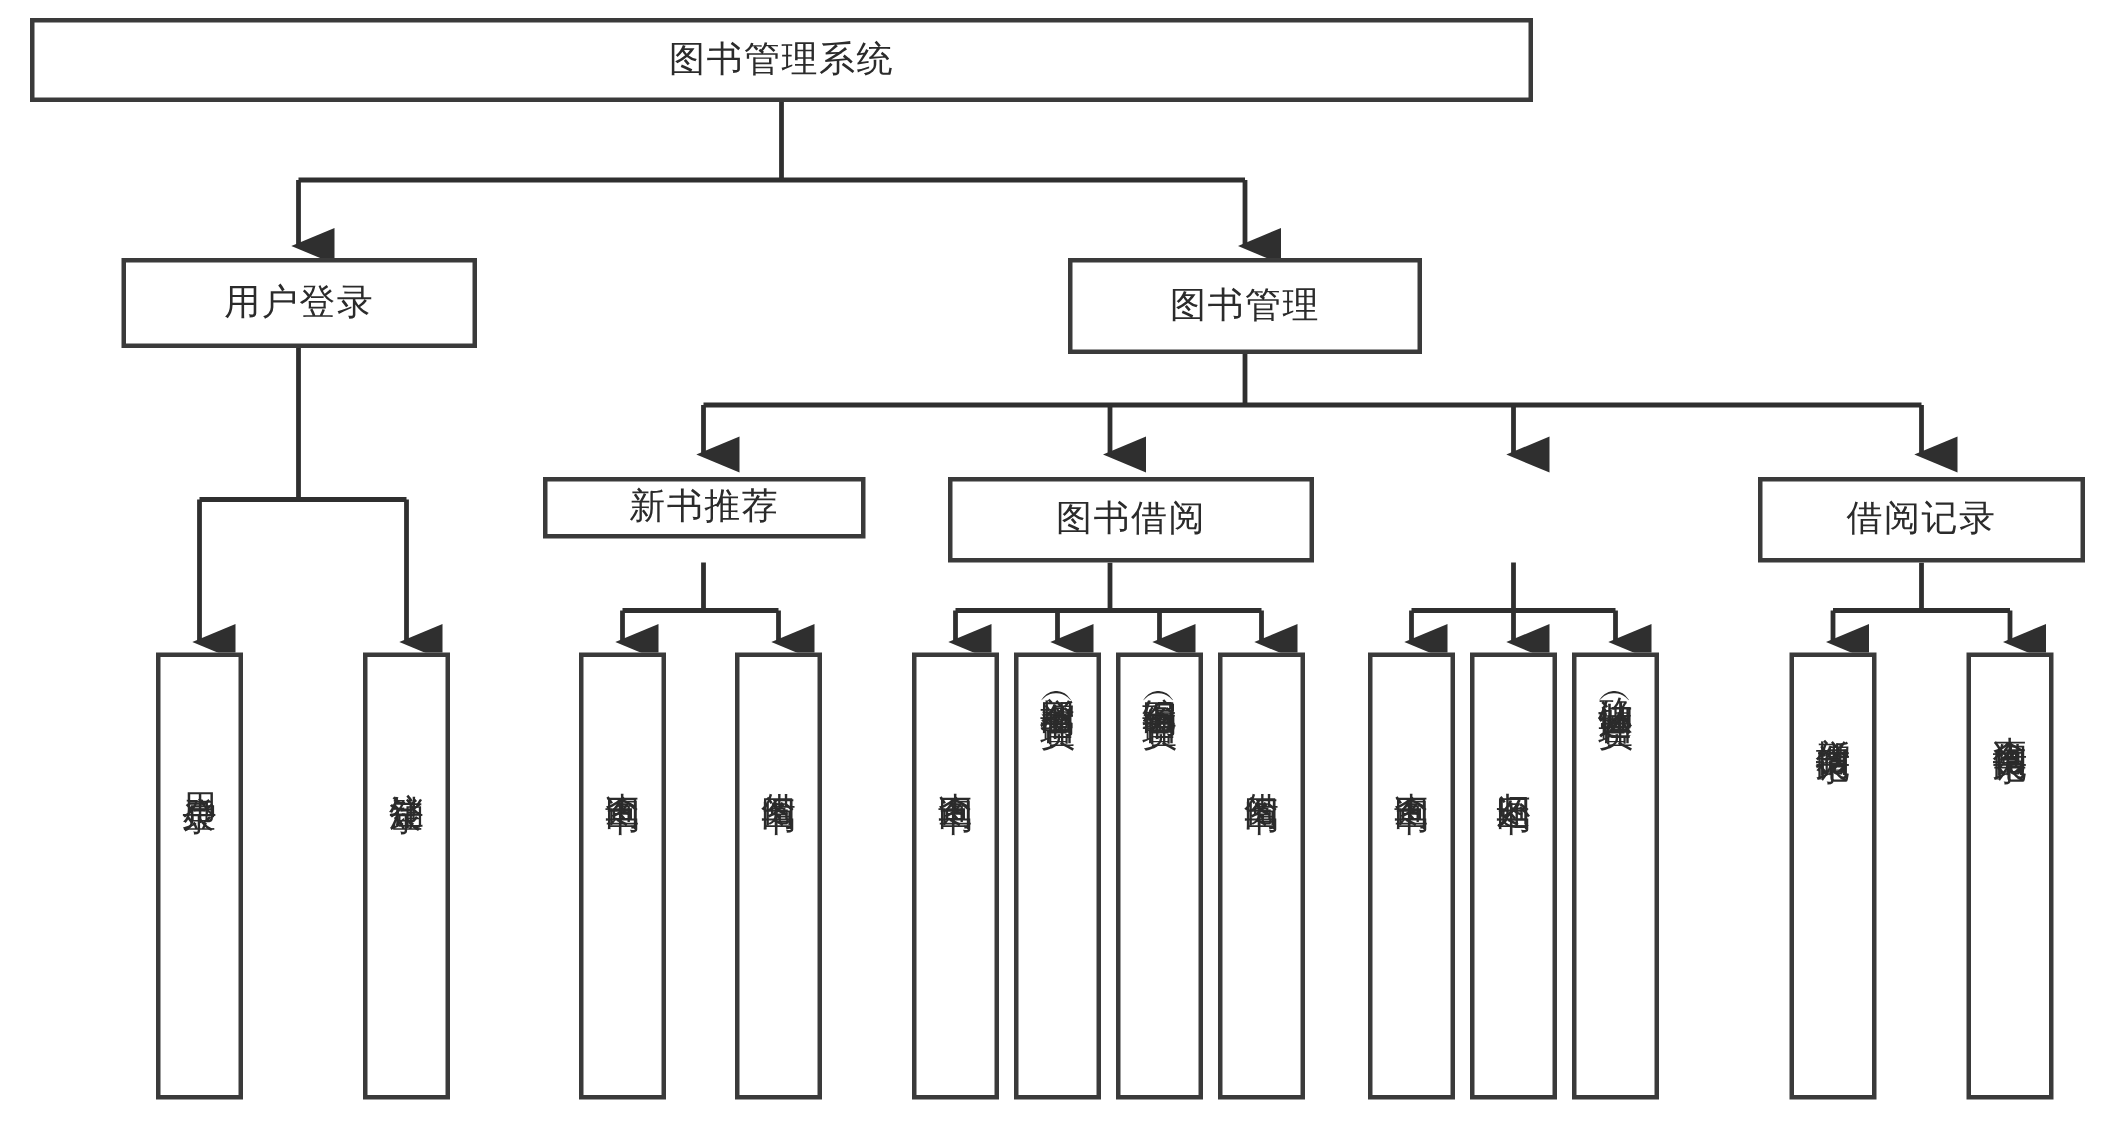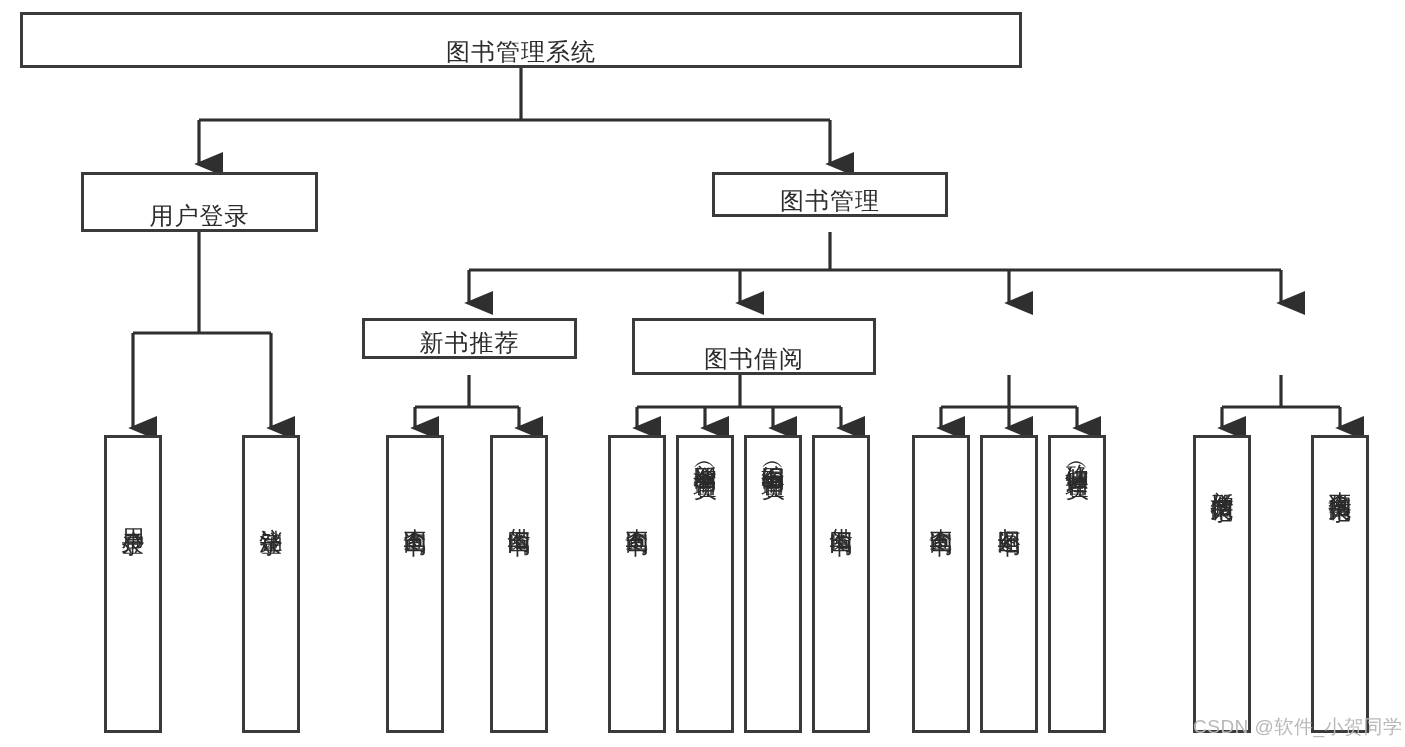--- a/index.html
+++ b/index.html
@@ -25,21 +25,21 @@
     width: 1405px;
     height: 747px;
     pointer-events: none;
   }
   .node {
     position: absolute;
     box-sizing: border-box;
     background: #ffffff;
     border: 3px solid #3a3a3a;
     display: flex;
-    align-items: flex-end;
+    align-items: center;
     justify-content: center;
     color: #2b2b2b;
   }
   .node.horiz {
     font-size: 24px;
     letter-spacing: 1px;
     line-height: 1.1;
   }
   .node.vert {
     border-width: 3px;
@@ -120,29 +120,32 @@
     </g>
   </svg>
 
   <div class="node horiz" style="left:20px; top:12px; width:1002px; height:56px;">
     <span>图书管理系统</span>
   </div>
 
   <div class="node horiz" style="left:81px; top:172px; width:237px; height:60px;">
     <span>用户登录</span>
   </div>
-  <div class="node horiz" style="left:712px; top:172px; width:236px; height:45px;">
+  <div class="node horiz" style="left:712px; top:172px; width:236px; height:64px;">
     <span>图书管理</span>
   </div>
 
   <div class="node horiz" style="left:362px; top:318px; width:215px; height:41px;">
     <span>新书推荐</span>
   </div>
   <div class="node horiz" style="left:632px; top:318px; width:244px; height:57px;">
     <span>图书借阅</span>
+  </div>
+  <div class="node horiz" style="left:1172px; top:318px; width:218px; height:57px;">
+    <span>借阅记录</span>
   </div>
 
   <div class="node vert" style="left:104px; top:435px; width:58px; height:298px; padding-top:72px;">
     <span class="vlabel">用户登录</span>
   </div>
   <div class="node vert" style="left:242px; top:435px; width:58px; height:298px; padding-top:72px;">
     <span class="vlabel">注销登录</span>
   </div>
 
   <div class="node vert" style="left:386px; top:435px; width:58px; height:298px; padding-top:72px;">
@@ -175,14 +178,13 @@
     <span class="vlabel">确认归还（管理员）</span>
   </div>
 
   <div class="node vert" style="left:1193px; top:435px; width:58px; height:298px; padding-top:35px;">
     <span class="vlabel">新增借阅记录</span>
   </div>
   <div class="node vert" style="left:1311px; top:435px; width:58px; height:298px; padding-top:35px;">
     <span class="vlabel">查询借阅记录</span>
   </div>
 
-  <div class="watermark" style="left:1193px; top:714px;">CSDN @软件_小贺同学</div>
 </div>
 
 </body></html>

